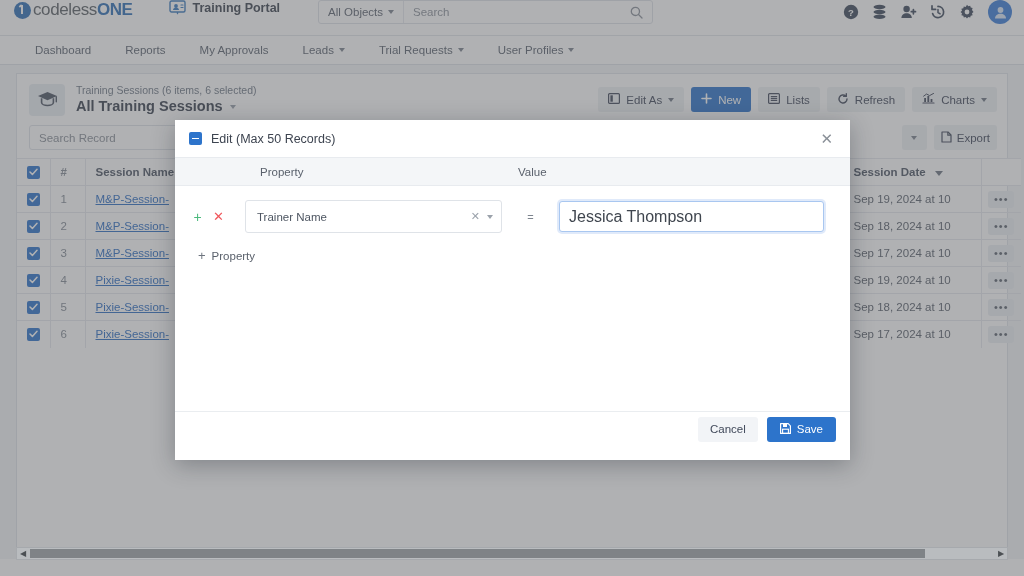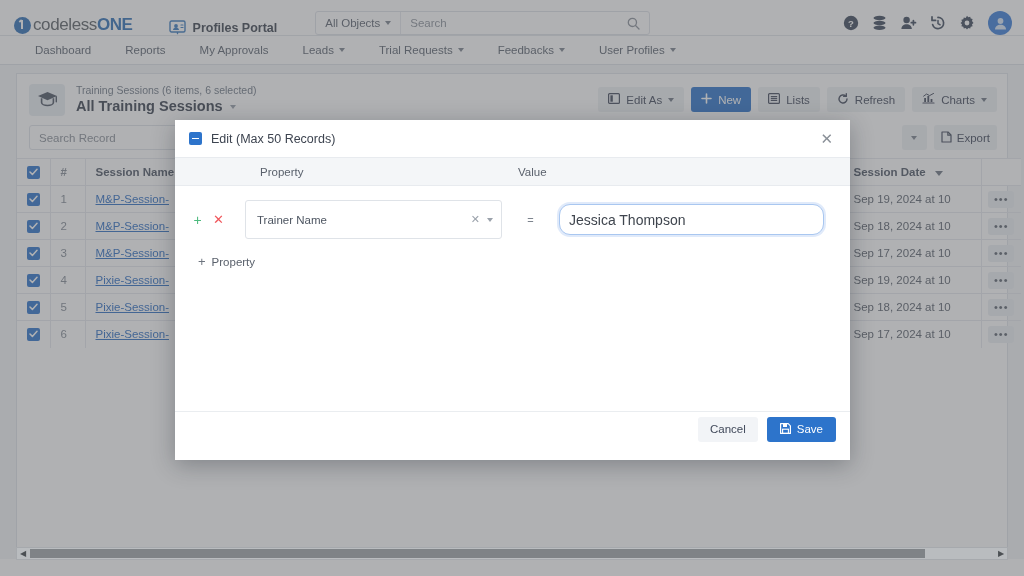--- a/index.html
+++ b/index.html
@@ -21,21 +21,21 @@
     position: absolute; inset: 0;
     background: rgba(90,93,97,0.48);
     z-index: 50;
   }
 
   
   .topbar {
     height: 36px;
     background: #ffffff;
     border-bottom: 1px solid #e3e6ea;
-    display: flex; align-items: flex-end;
+    display: flex; align-items: flex-start;
     padding: 0 12px 0 14px;
     gap: 0;
   }
   .logo { display: flex; align-items: center; gap: 2px; }
   .logo-mark {
     width: 17px; height: 17px; border-radius: 50%;
     background: #2e6fb7; position: relative; flex: none;
   }
   .logo-mark::after {
     content: "";
@@ -224,33 +224,33 @@
   }
   .m-colhead .p { width: 318px; padding-left: 85px; }
   .m-colhead .v { padding-left: 25px; }
 
   .m-body { padding: 14px 12px 0 12px; height: 225px; }
   .m-row { display: flex; align-items: center; gap: 0; }
   .row-add { color: #4cba7d; font-size: 14px; width: 21px; text-align: center; cursor: pointer; }
   .row-del { color: #f0565b; font-size: 13px; width: 21px; text-align: center; cursor: pointer; }
   .prop-select {
     margin-left: 16px;
-    width: 257px; height: 39px;
+    width: 257px; height: 33px;
     border: 1px solid #dfe3e8; border-radius: 3px; background: #fff;
     display: flex; align-items: center; padding: 0 8px 0 11px;
     font-size: 11.5px; color: #4d5561; cursor: pointer;
   }
   .prop-select .clear { margin-left: auto; color: #9ba2ab; font-size: 11px; padding: 0 7px; }
   .prop-select .caret { border-top-color: #9ba2ab; }
   .eq { width: 57px; text-align: center; color: #7d848e; font-size: 11px; }
   .val-input {
     width: 265px; height: 31px;
-    border: 1px solid #a9c7f0; border-radius: 11px;
+    border: 1px solid #a9c7f0; border-radius: 3px;
     box-shadow: 0 0 0 2px rgba(61,126,226,0.16);
-    font-size: 14px; color: #3f454e; padding: 0 9px;
+    font-size: 16px; color: #3f454e; padding: 0 9px;
     font-family: inherit; outline: none; background: #fff;
   }
   .add-prop {
     margin-top: 15px; margin-left: 11px;
     display: inline-flex; align-items: center; gap: 6px;
     font-size: 11.5px; color: #5a616c; cursor: pointer;
   }
   .add-prop .plus { color: #6d747e; font-size: 13px; }
 
   .m-foot {
@@ -291,21 +291,21 @@
       <div class="portal">
         <span class="portal-icon">
           <svg width="17" height="15" viewBox="0 0 17 15">
               <rect x="1" y="1" width="15" height="11" rx="1.5" fill="none" stroke="#3b7bbf" stroke-width="1.4"></rect>
               <circle cx="7" cy="6" r="1.9" fill="#3b7bbf"></circle>
               <path d="M4 10c0-1.7 1.4-2.6 3-2.6s3 .9 3 2.6z" fill="#3b7bbf"></path>
               <path d="M12 5h2M12 7.5h2" stroke="#3b7bbf" stroke-width="1.2" stroke-linecap="round"></path>
               <path d="M8.5 12v2.2" stroke="#3b7bbf" stroke-width="1.3"></path>
             </svg>
         </span>
-        <span class="portal-name">Profiles Portal</span>
+        <span class="portal-name">Training Portal</span>
       </div>
 
       <div class="searchwrap">
         <div class="allobj">
           <span>All Objects</span>
           <i class="caret"></i>
         </div>
         <input class="searchinput" value="" placeholder="Search" style="">
         <span class="search-ic">
           <svg width="13" height="13" viewBox="0 0 13 13">
@@ -367,24 +367,20 @@
         </div>
       <div class="navitem">
           <span>My Approvals</span>
         </div>
       <div class="navitem">
           <span>Leads</span>
           <i class="caret"></i>
         </div>
       <div class="navitem">
           <span>Trial Requests</span>
-          <i class="caret"></i>
-        </div>
-      <div class="navitem">
-          <span>Feedbacks</span>
           <i class="caret"></i>
         </div>
       <div class="navitem">
           <span>User Profiles</span>
           <i class="caret"></i>
         </div>
     </div>
 
     <div class="content">
       <div class="panel">

